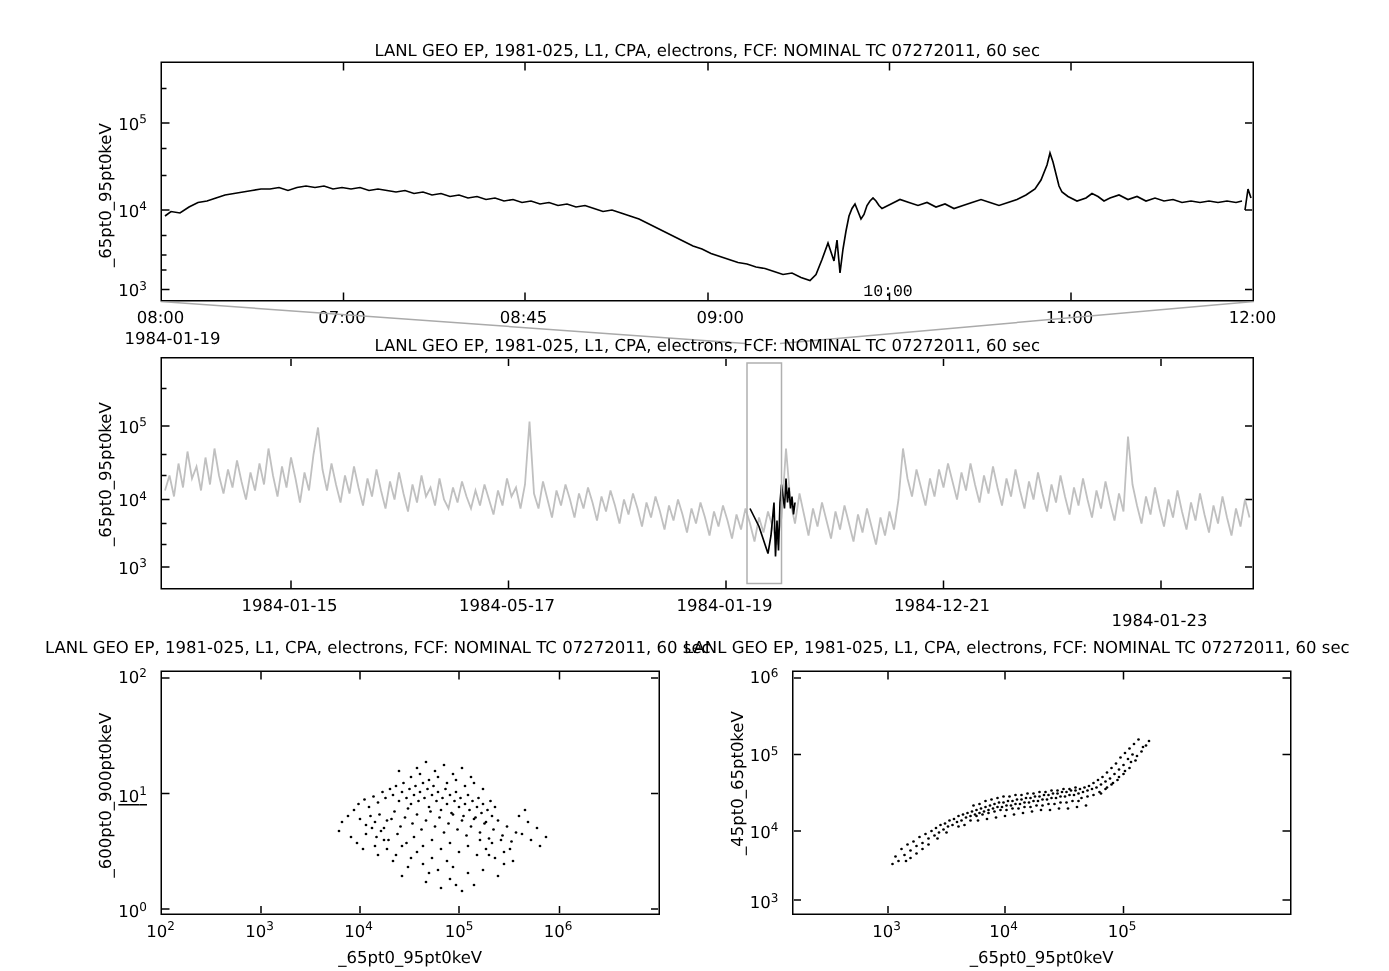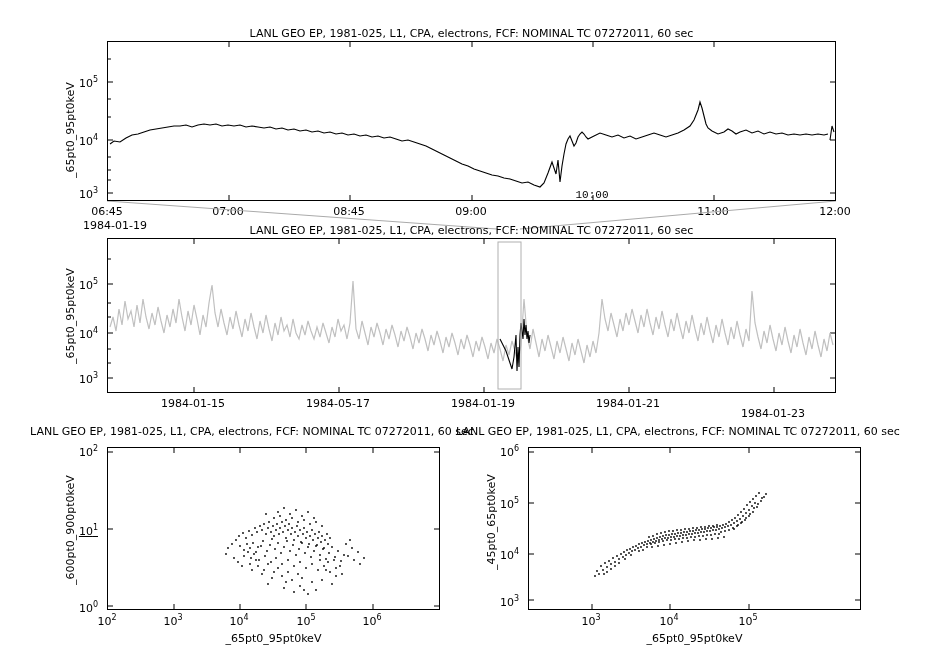--- a/index.html
+++ b/index.html
@@ -107,24 +107,24 @@
       <line x1="242" y1="0" x2="242" y2="5"></line>
       <line x1="364" y1="0" x2="364" y2="5"></line>
       <line x1="485" y1="0" x2="485" y2="5"></line>
       <line x1="606" y1="0" x2="606" y2="5"></line>
     </g>
     <polyline fill="none" stroke="#000000" stroke-width="1.1" points="2,102 6,99 12,100 18,96 24,93 30,92 36,90 42,88 48,87 54,86 60,85 66,84 72,84 78,83 84,85 90,83 96,82 102,83 108,82 114,84 120,83 126,84 132,83 138,85 144,84 150,85 156,86 162,85 168,87 174,86 180,88 186,87 192,89 198,88 204,90 210,89 216,91 222,90 228,92 234,91 240,93 246,92 252,94 258,93 264,95 270,94 276,96 282,95 288,97 294,99 300,98 306,100 312,102 318,104 324,107 330,110 336,113 342,116 348,119 354,122 360,124 366,127 372,129 378,131 384,133 390,134 396,136 402,137 408,139 414,141 420,140 426,143 432,145 436,141 440,131 444,120 448,132 450,118 452,140 454,124 456,112 458,102 460,97 462,94 464,99 466,104 468,101 470,95 472,92 474,90 476,92 478,95 480,97 486,94 492,91 498,93 504,95 510,93 516,96 522,94 528,97 534,95 540,93 546,91 552,93 558,95 564,93 570,91 576,88 582,84 586,78 590,68 592,60 594,66 596,74 598,82 600,86 604,89 610,92 616,90 620,87 624,89 628,92 632,90 638,88 644,91 650,89 656,92 662,90 668,92 674,91 680,93 686,92 692,93 698,92 704,93 710,92 716,93 720,92"></polyline>
     <polyline fill="none" stroke="#000000" stroke-width="1.1" points="722,98 724,84 726,90"></polyline>
   </svg>
 </div>
 
-<div class="tick-x" style="left:82px; top:205px; width:50px;">06:45</div>
+<div class="tick-x" style="left:82px; top:205px; width:50px;">08:00</div>
 <div class="tick-x" style="left:203px; top:205px; width:50px;">07:00</div>
 <div class="tick-x" style="left:324px; top:205px; width:50px;">08:45</div>
-<div class="tick-x" style="left:446px; top:205px; width:50px;">09:00</div>
+<div class="tick-x" style="left:446px; top:205px; width:50px;text-align:right;">09:00</div>
 <div class="tick-x" style="left:567px; top:189px; width:50px;font-family:Liberation Mono, monospace;">10:00</div>
 <div class="tick-x" style="left:688px; top:205px; width:50px;">11:00</div>
 <div class="tick-x" style="left:810px; top:205px; width:50px;">12:00</div>
 
 <div class="datealign" style="left:83px; top:219px;">1984-01-19</div>
 
 <svg class="connector" style="left:107px; top:201px; width:729px; height:30px;">
   <line x1="0" y1="0" x2="390" y2="28" stroke="#aaaaaa" stroke-width="1"></line>
   <line x1="729" y1="0" x2="413" y2="28" stroke="#aaaaaa" stroke-width="1"></line>
 </svg>
@@ -167,21 +167,21 @@
 
     <polyline fill="none" stroke="#000000" stroke-width="1.1" points="392,100 394,104 396,108 398,112 400,118 402,124 404,130 406,118 408,96 409,132 410,108 411,128 412,96 413,84 414,92 415,100 416,80 417,96 418,86 419,100 420,92 421,104 422,96"></polyline>
 
     <rect x="390" y="3" width="23" height="147" fill="none" stroke="#b0b0b0" stroke-width="1"></rect>
   </svg>
 </div>
 
 <div class="tick-x" style="left:153px; top:397px; width:80px;">1984-01-15</div>
 <div class="tick-x" style="left:298px; top:397px; width:80px;">1984-05-17</div>
 <div class="tick-x" style="left:443px; top:397px; width:80px;">1984-01-19</div>
-<div class="tick-x" style="left:588px; top:397px; width:80px;">1984-01-21</div>
+<div class="tick-x" style="left:588px; top:397px; width:80px;">1984-12-21</div>
 <div class="tick-x" style="left:733px; top:407px; width:80px;">1984-01-23</div>
 
 <div class="title" style="left:30px; top:425px; width:470px; text-align:left;">LANL GEO EP, 1981-025, L1, CPA, electrons, FCF: NOMINAL TC 07272011, 60 sec</div>
 
 <div class="ylabel" style="left:64px; top:585px;">_600pt0_900pt0keV</div>
 
 <div class="tick-y" style="left:68px; top:444px; width:30px;">10<sup>2</sup></div>
 <div class="tick-y" style="left:68px; top:523px; width:30px;text-decoration:underline;">10<sup>1</sup></div>
 <div class="tick-y" style="left:68px; top:600px; width:30px;">10<sup>0</sup></div>
 

